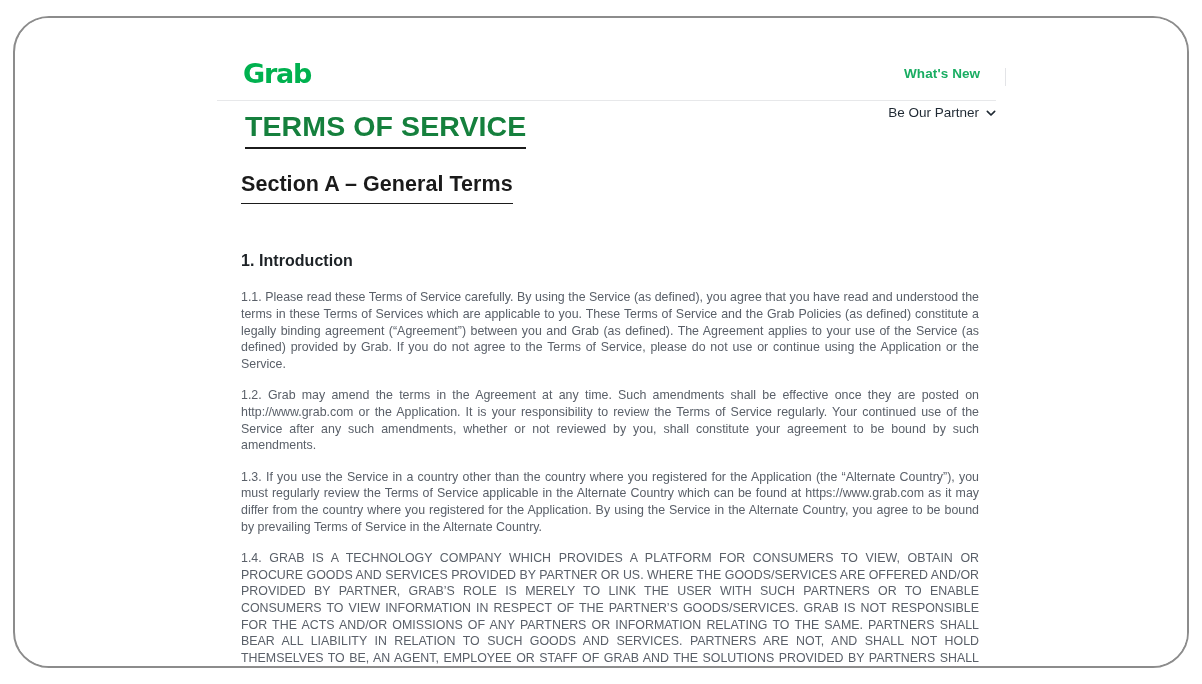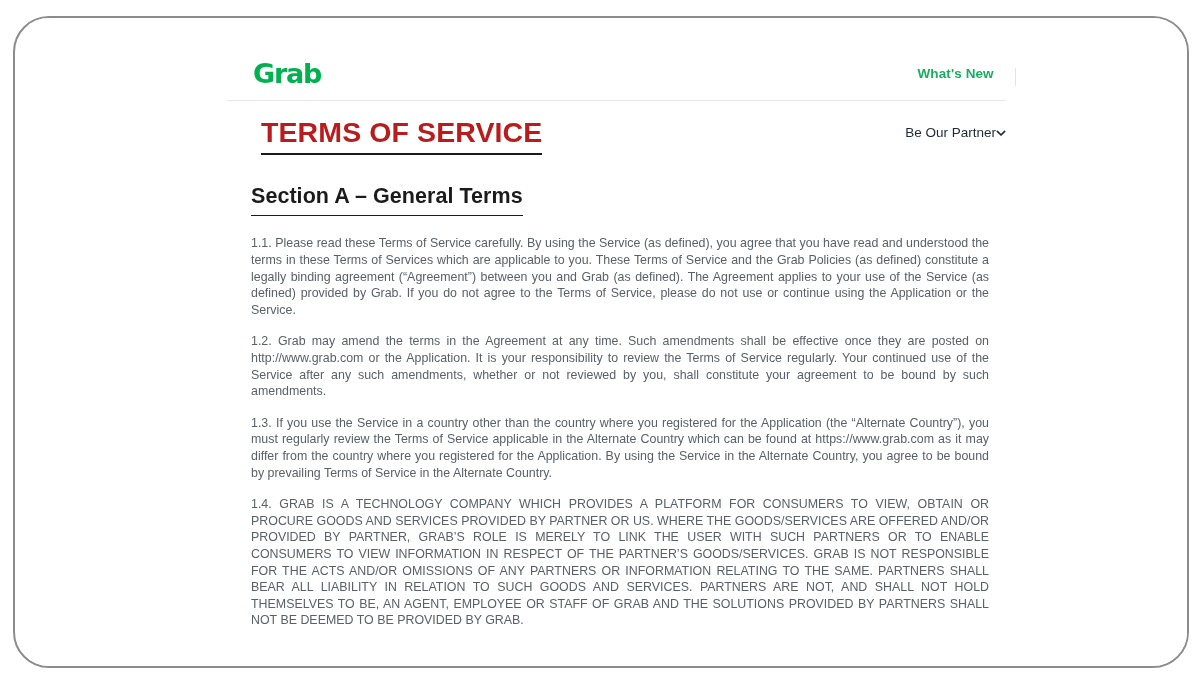--- a/index.html
+++ b/index.html
@@ -29,21 +29,21 @@
     border: 2px solid #8c8c8c;
     border-radius: 36px;
     background: #ffffff;
     box-sizing: border-box;
     overflow: hidden;
   }
 
   
   #page {
     position: absolute;
-    left: 14px;
+    left: 4px;
     top: 0;
     width: 100%;
     height: 100%;
     background: #ffffff;
   }
 
   
   #site-header {
     position: absolute;
     left: 198px;
@@ -82,23 +82,23 @@
     color: #1f2933;
     letter-spacing: 0.1px;
     white-space: nowrap;
     cursor: pointer;
   }
   .nav-link.accent { color: #19ad62; font-weight: 600; }
 
   .nav-dropdown {
     display: flex;
     align-items: center;
+    gap: 7px;
     cursor: pointer;
     white-space: nowrap;
-    margin-top: 20px;
   }
   .nav-dropdown .label { font-size: 13.5px; color: #1f2933; }
 
   .chev {
     width: 10px;
     height: 10px;
     display: inline-block;
   }
   .chev svg { display: block; }
 
@@ -116,23 +116,23 @@
     position: absolute;
     left: 222px;
     top: 88px;
     width: 738px;
   }
 
   .h-title {
     font-family: "Liberation Sans", sans-serif;
     font-size: 28.5px;
     font-weight: 700;
-    color: #b91c1c;
+    color: #15803d;
     letter-spacing: 0.1px;
-    margin: 10px;
+    margin: 4px;
     padding: 0 0 3px 0;
     display: inline-block;
     border-bottom: 2.2px solid #1b1b1b;
     line-height: 1.18;
   }
 
   .h-sub {
     font-family: "Liberation Sans", sans-serif;
     font-size: 21.5px;
     font-weight: 700;
@@ -205,20 +205,21 @@
       <div id="doc">
 
         <div class="title-row">
           <h1 class="h-title">TERMS OF SERVICE</h1>
         </div>
 
         <div class="sub-row">
           <h2 class="h-sub">Section A – General Terms</h2>
         </div>
 
+        <h3 class="h-section">1. Introduction</h3>
 
         <p class="para first">1.1. Please read these Terms of Service carefully. By using the Service (as defined), you agree that you have read and understood the terms in these Terms of Services which are applicable to you. These Terms of Service and the Grab Policies (as defined) constitute a legally binding agreement (“Agreement”) between you and Grab (as defined). The Agreement applies to your use of the Service (as defined) provided by Grab. If you do not agree to the Terms of Service, please do not use or continue using the Application or the Service.</p>
 
         <p class="para">1.2. Grab may amend the terms in the Agreement at any time. Such amendments shall be effective once they are posted on http://www.grab.com or the Application. It is your responsibility to review the Terms of Service regularly. Your continued use of the Service after any such amendments, whether or not reviewed by you, shall constitute your agreement to be bound by such amendments.</p>
 
         <p class="para">1.3. If you use the Service in a country other than the country where you registered for the Application (the “Alternate Country”), you must regularly review the Terms of Service applicable in the Alternate Country which can be found at https://www.grab.com as it may differ from the country where you registered for the Application. By using the Service in the Alternate Country, you agree to be bound by prevailing Terms of Service in the Alternate Country.</p>
 
         <p class="para upper">1.4. GRAB IS A TECHNOLOGY COMPANY WHICH PROVIDES A PLATFORM FOR CONSUMERS TO VIEW, OBTAIN OR PROCURE GOODS AND SERVICES PROVIDED BY PARTNER OR US. WHERE THE GOODS/SERVICES ARE OFFERED AND/OR PROVIDED BY PARTNER, GRAB’S ROLE IS MERELY TO LINK THE USER WITH SUCH PARTNERS OR TO ENABLE CONSUMERS TO VIEW INFORMATION IN RESPECT OF THE PARTNER’S GOODS/SERVICES. GRAB IS NOT RESPONSIBLE FOR THE ACTS AND/OR OMISSIONS OF ANY PARTNERS OR INFORMATION RELATING TO THE SAME. PARTNERS SHALL BEAR ALL LIABILITY IN RELATION TO SUCH GOODS AND SERVICES. PARTNERS ARE NOT, AND SHALL NOT HOLD THEMSELVES TO BE, AN AGENT, EMPLOYEE OR STAFF OF GRAB AND THE SOLUTIONS PROVIDED BY PARTNERS SHALL NOT BE DEEMED TO BE PROVIDED BY GRAB.</p>
 
       </div>

